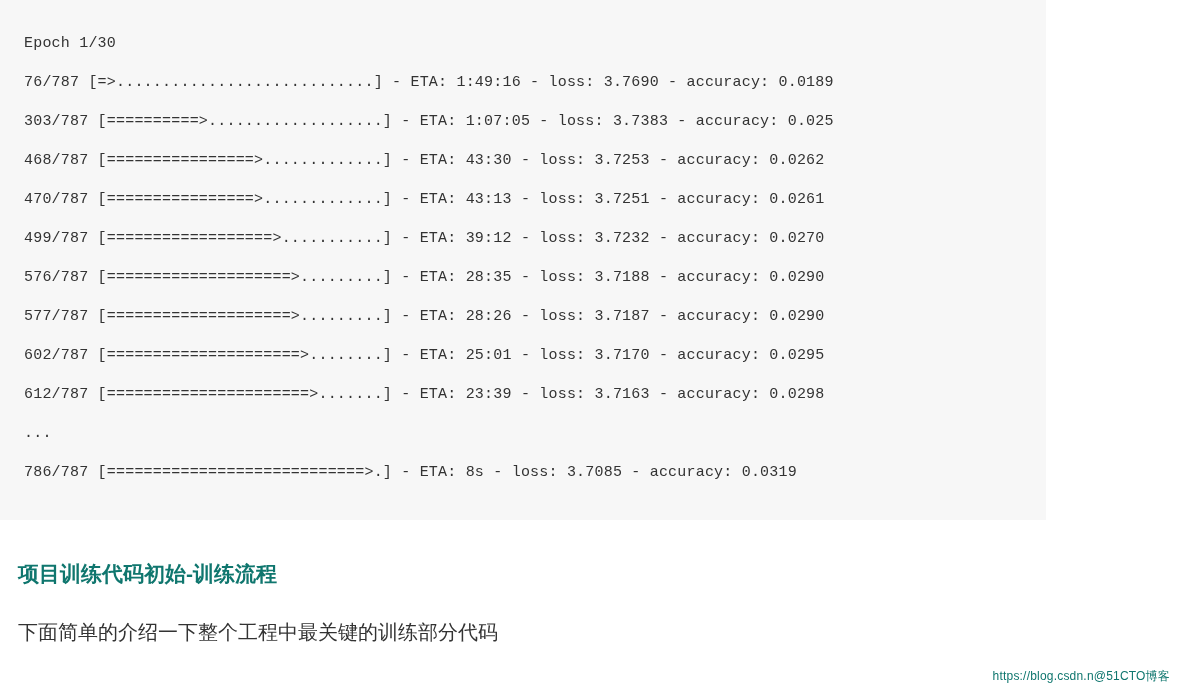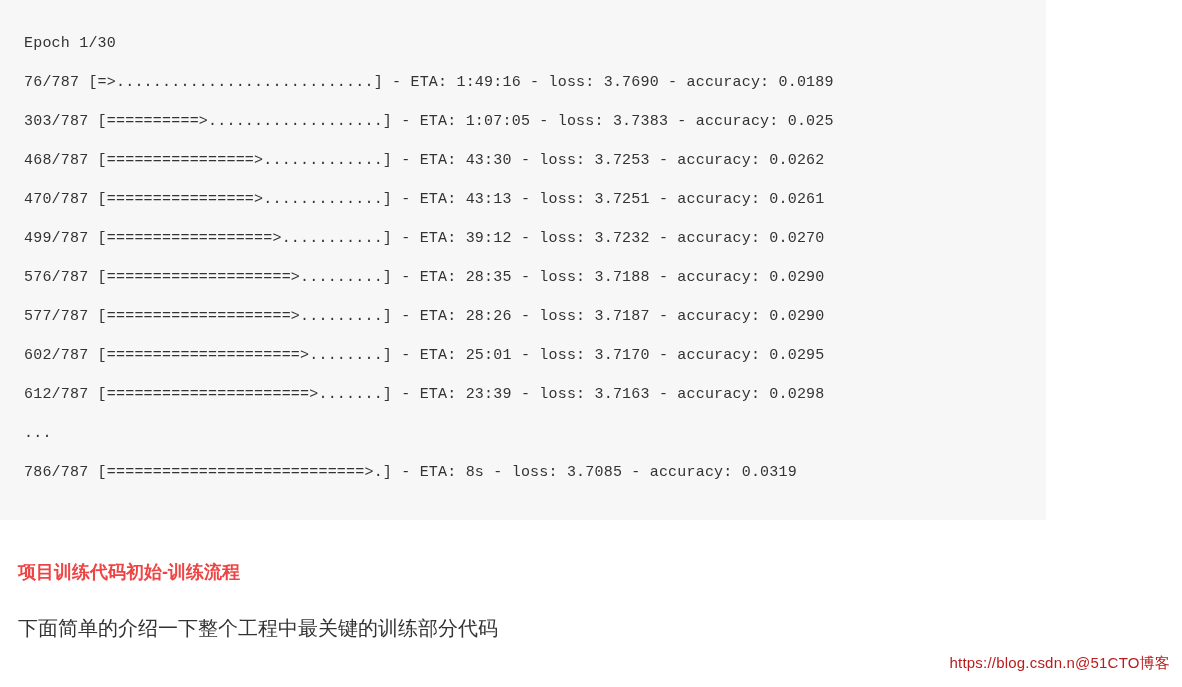--- a/index.html
+++ b/index.html
@@ -20,37 +20,37 @@
   }
   .code-block pre {
     font-family: "SFMono-Regular", Consolas, "Liberation Mono", Menlo, Courier, monospace;
     font-size: 15px;
     line-height: 2.6;
     color: #333333;
     white-space: pre;
     letter-spacing: 0.2px;
   }
   .heading {
-    font-size: 18px;
+    font-size: 21px;
     font-weight: 700;
-    color: #ef4444;
+    color: #0f766e;
     margin: 40px 0 0 18px;
   }
   .paragraph {
     font-size: 20px;
     line-height: 1.8;
     color: #333333;
     margin: 26px 0 0 18px;
   }
   .watermark {
     position: absolute;
     right: 12px;
-    bottom: 14px;
-    font-size: 15px;
-    color: #b91c1c;
+    bottom: 2px;
+    font-size: 12px;
+    color: #0f766e;
     letter-spacing: 0.2px;
     pointer-events: none;
   }
 </style>
 </head>
 <body>
 
 <div class="code-block">
   <pre><span>Epoch 1/30</span>
 <span>76/787 [=&gt;............................] - ETA: 1:49:16 - loss: 3.7690 - accuracy: 0.0189</span>

